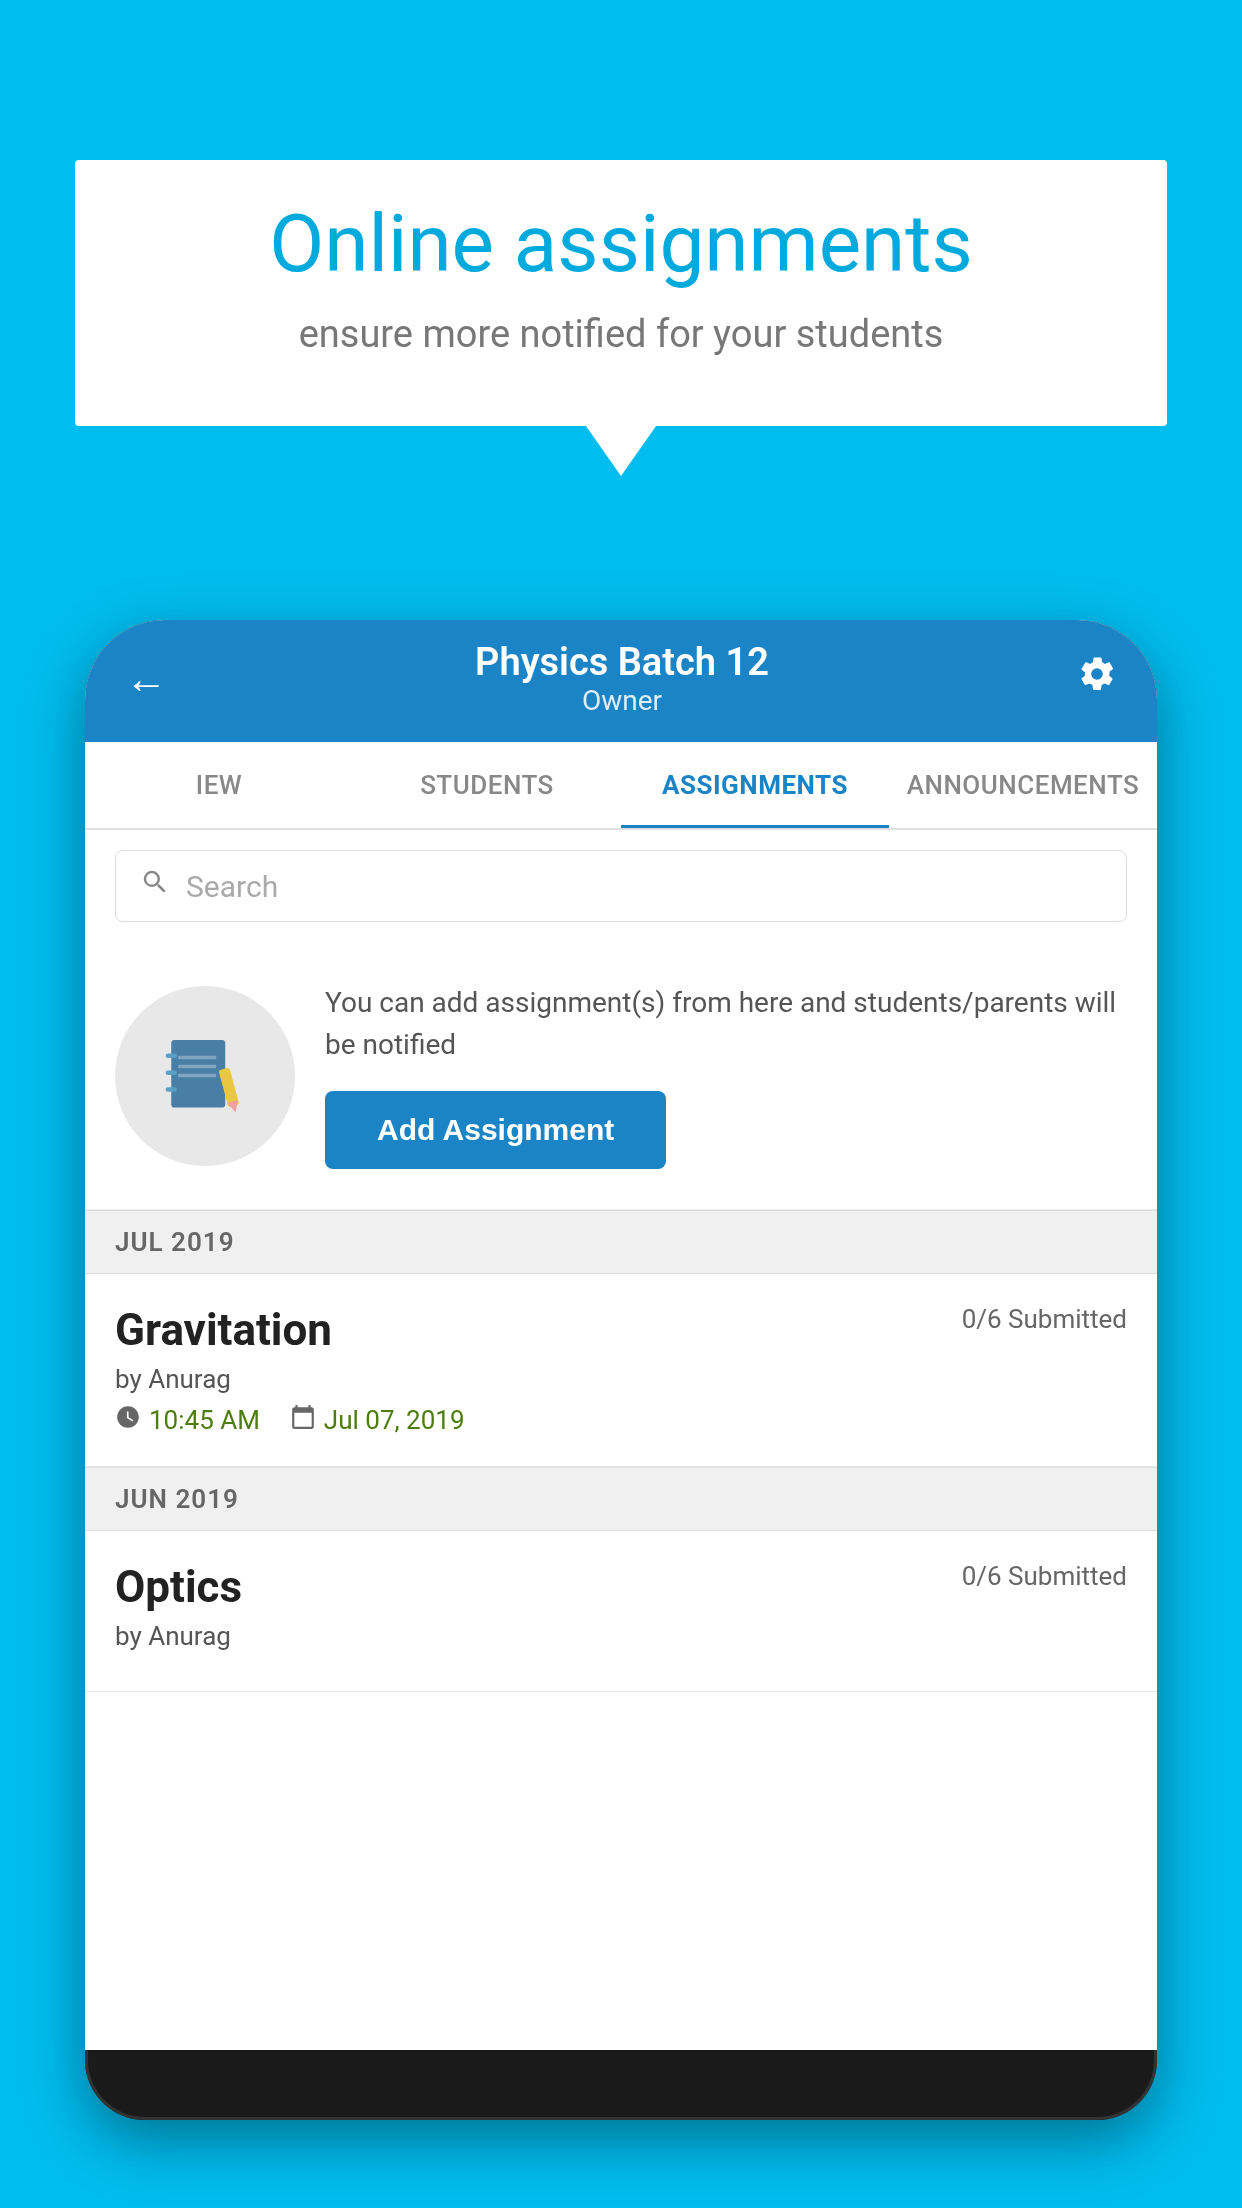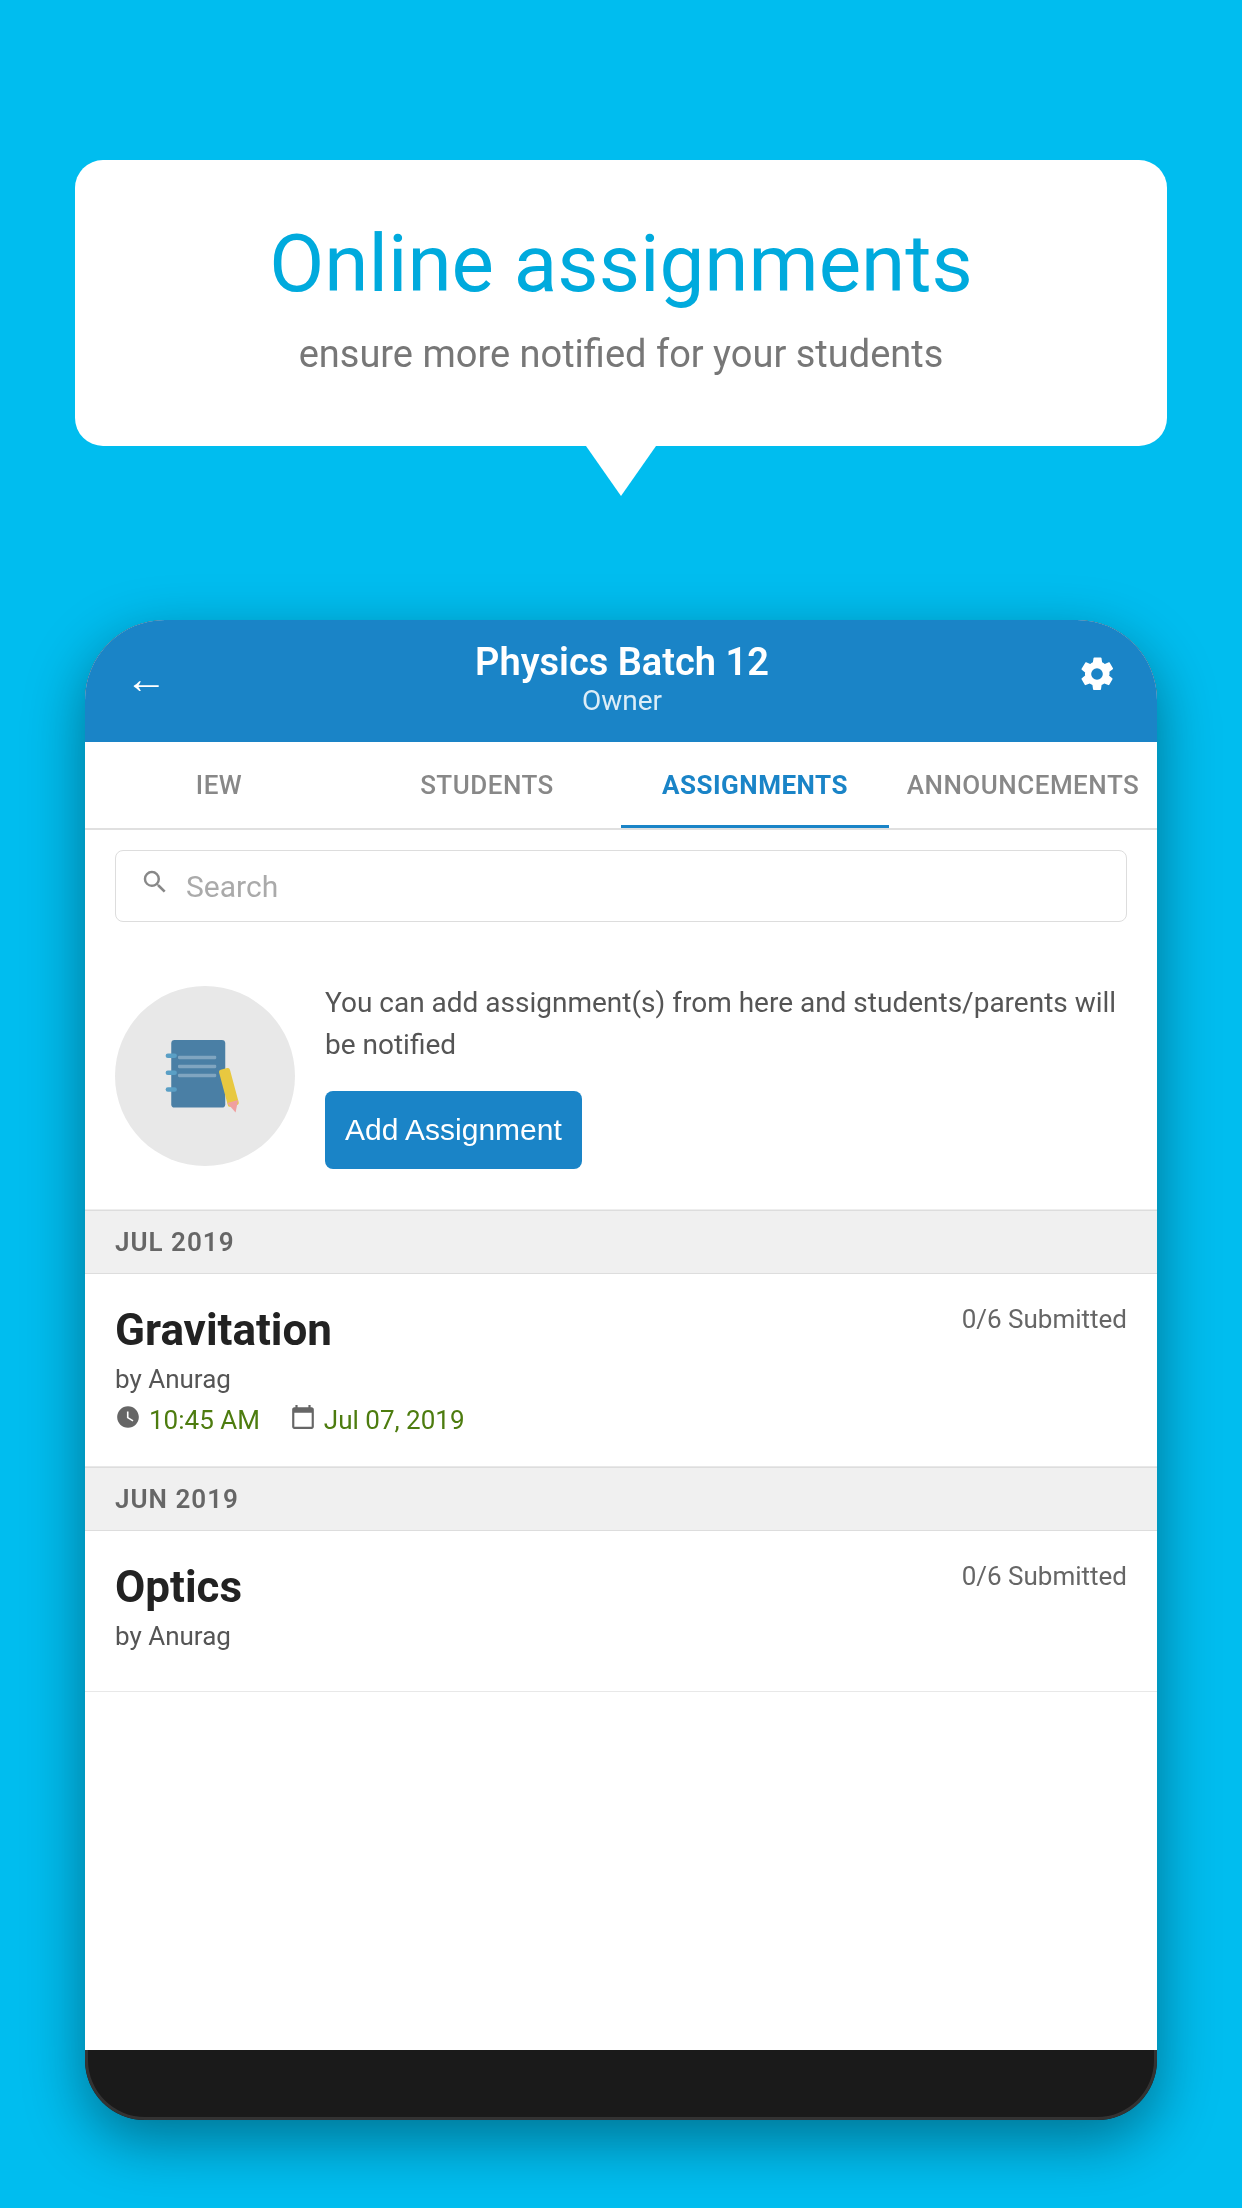--- a/index.html
+++ b/index.html
@@ -19,22 +19,22 @@
       top: 160px;
       left: 75px;
       right: 75px;
       display: flex;
       flex-direction: column;
       align-items: center;
     }
 
     .speech-bubble {
       background: white;
-      border-radius: 28px;
-      padding: 56px 80px 70px 80px;
+      border-radius: 4px;
+      padding: 36px 80px 70px 80px;
       text-align: center;
       width: 100%;
       position: relative;
     }
 
     .speech-bubble-title {
       font-size: 80px;
       color: #00AADD;
       font-weight: 400;
       margin-bottom: 20px;
@@ -249,23 +249,23 @@
       color: #555;
       line-height: 1.5;
       margin-bottom: 25px;
     }
 
     .add-assignment-btn {
       background: #1a84c7;
       color: white;
       border: none;
       border-radius: 8px;
-      padding: 22px 20px;
+      padding: 22px 52px;
       font-size: 30px;
-      font-weight: 400;
+      font-weight: 700;
       cursor: pointer;
     }
 
     
     .section-header {
       background: #f0f0f0;
       padding: 16px 30px;
       font-size: 26px;
       color: #666;
       font-weight: 600;

